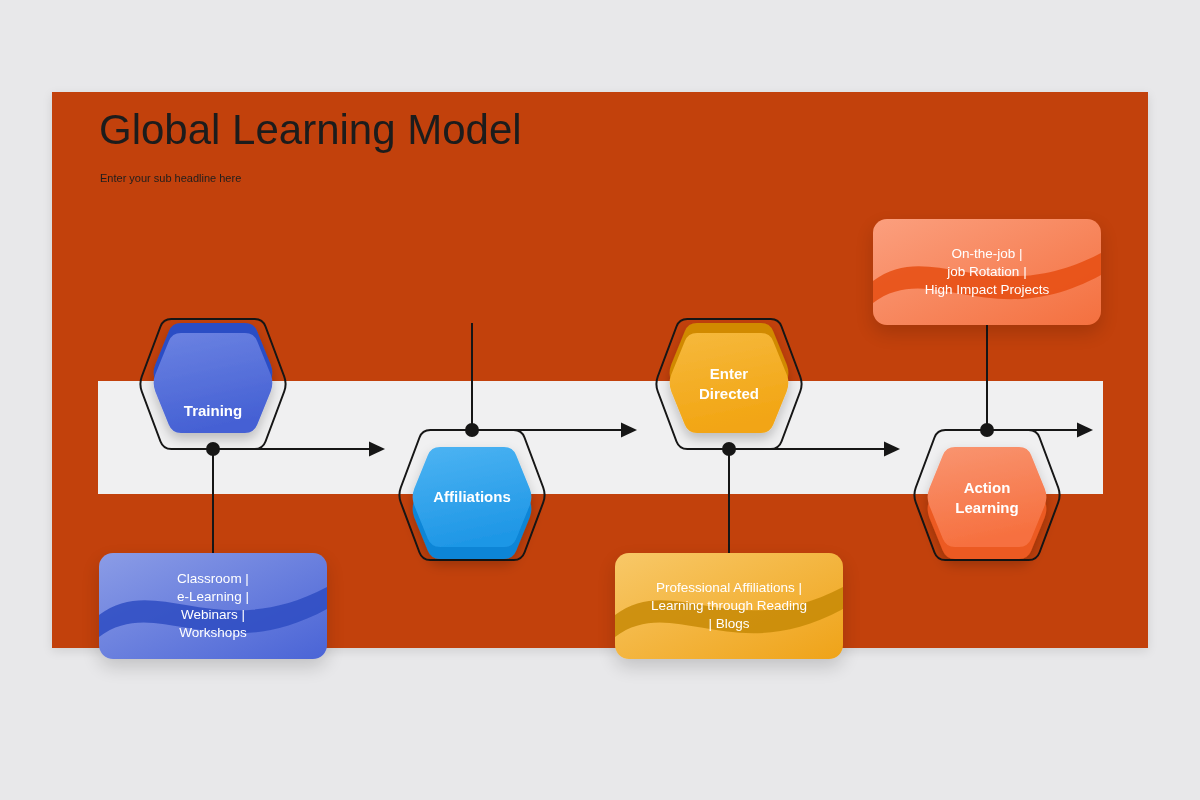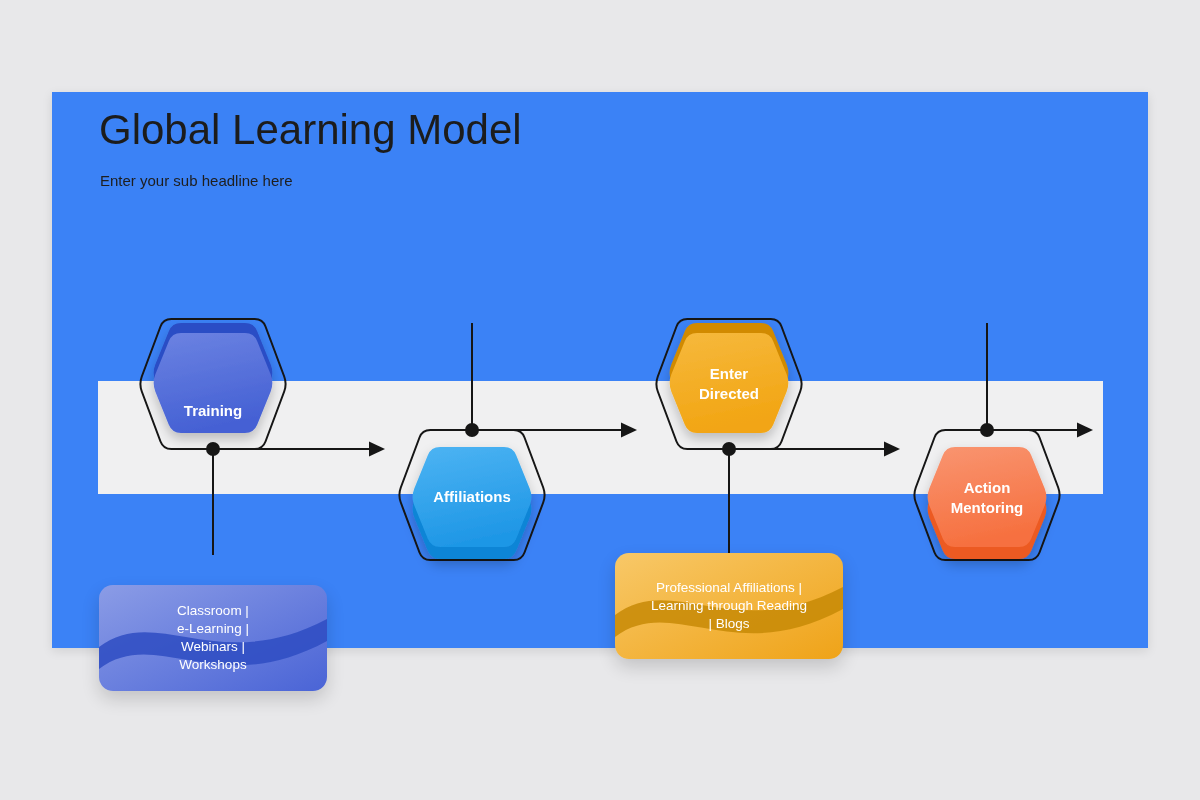--- a/index.html
+++ b/index.html
@@ -1,27 +1,27 @@
 <!DOCTYPE html>
 <html><head>
 <meta charset="utf-8">
 <style>
   html,body{margin:0;padding:0;background:#e8e8ea;}
   .page{position:relative;width:1200px;height:800px;background:#e8e8ea;overflow:hidden;
         font-family:"Liberation Sans",sans-serif;}
-  .slide{position:absolute;left:52px;top:92px;width:1096px;height:556px;background:#3b82f6;
+  .slide{position:absolute;left:52px;top:92px;width:1096px;height:556px;background:#c2410c;
          box-shadow:0 3px 10px rgba(0,0,0,0.10);}
   .title{position:absolute;left:47px;top:14px;font-size:42px;font-weight:500;color:#1c1c1c;}
-  .subtitle{position:absolute;left:48px;top:80px;font-size:15px;color:#1e1e1e;text-align:center;}
+  .subtitle{position:absolute;left:48px;top:80px;font-size:11px;color:#1e1e1e;text-align:center;}
   .band{position:absolute;left:46px;top:289px;width:1005px;height:113px;background:#f0f0f1;}
   #diagram{position:absolute;left:0;top:0;width:1096px;height:616px;}
   .card{position:absolute;width:228px;height:106px;border-radius:14px;overflow:hidden;
         box-shadow:0 8px 18px rgba(0,0,0,0.16);display:flex;align-items:center;justify-content:center;}
   .card1{left:306px;top:127px;}
-  .card2{left:47px;top:461px;margin-top:32px;}
+  .card2{left:47px;top:461px;}
   .card3{left:563px;top:461px;}
   .card4{left:821px;top:127px;}
   .wave{position:absolute;left:0;top:0;width:100%;height:100%;}
   .card-text{position:relative;color:#ffffff;font-size:13.5px;line-height:1.32;text-align:center;
              white-space:pre-line;padding:0 10px;}
   .hex-label{position:absolute;transform:translate(-50%,-50%);color:#ffffff;font-weight:bold;
              font-size:15px;line-height:1.3;text-align:center;white-space:pre-line;pointer-events:none;}
   .l1{left:161px;top:291px;margin-top:28px;}
   .l2{left:420px;top:405px;}
   .l3{left:677px;top:291px;}
@@ -109,21 +109,29 @@
 
     <div class="card card3" style="background: linear-gradient(155deg, rgb(248, 200, 104), rgb(239, 163, 24));">
       <svg class="wave" viewBox="0 0 228 106" preserveAspectRatio="none">
         <path class="wavep" d="M0,62 C58,18 118,92 228,34 L228,56 C118,116 58,40 0,84 Z" fill="#c78a06" fill-opacity="0.85"></path>
       </svg>
       <div class="card-text">Professional Affiliations |
 Learning through Reading
 | Blogs</div>
     </div>
 
+    <div class="card card4" style="background: linear-gradient(155deg, rgb(251, 159, 126), rgb(244, 112, 63));">
+      <svg class="wave" viewBox="0 0 228 106" preserveAspectRatio="none">
+        <path class="wavep" d="M0,62 C58,18 118,92 228,34 L228,56 C118,116 58,40 0,84 Z" fill="#e64e12" fill-opacity="0.85"></path>
+      </svg>
+      <div class="card-text">On-the-job |
+job Rotation |
+High Impact Projects</div>
+    </div>
 
     <div class="hex-label l1">Training</div>
     <div class="hex-label l2">Affiliations</div>
     <div class="hex-label l3">Enter
 Directed</div>
     <div class="hex-label l4">Action
-Mentoring</div>
+Learning</div>
   </div>
 </div>
 
 </body></html>

